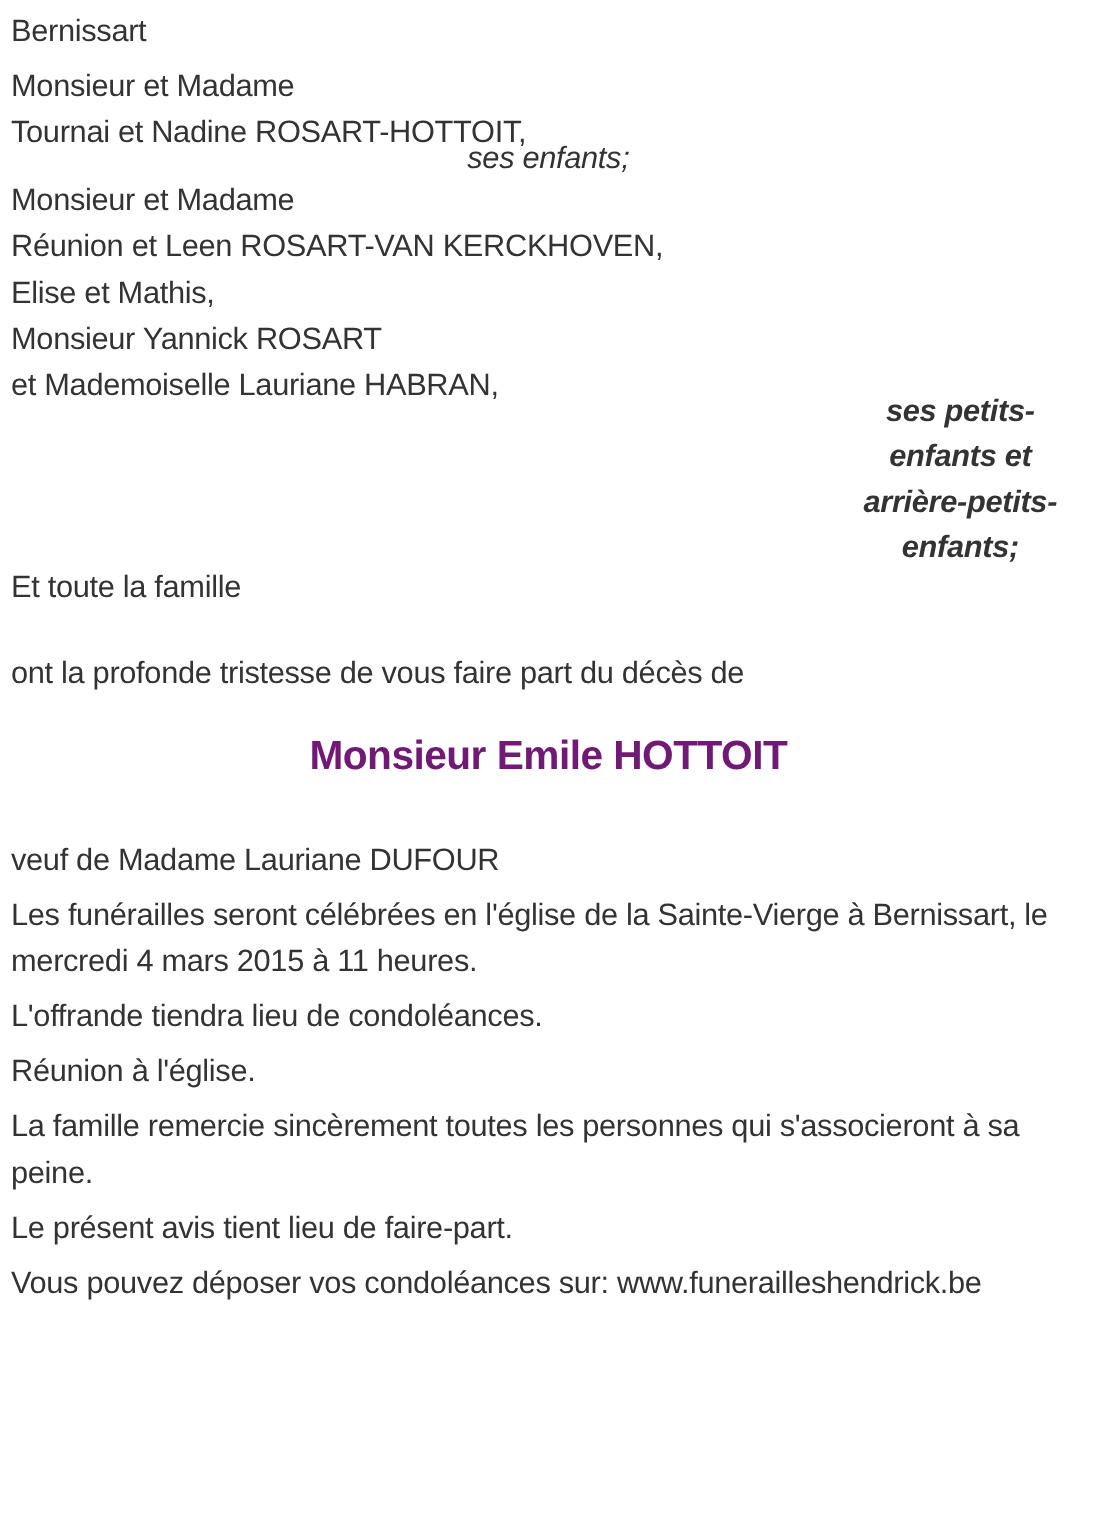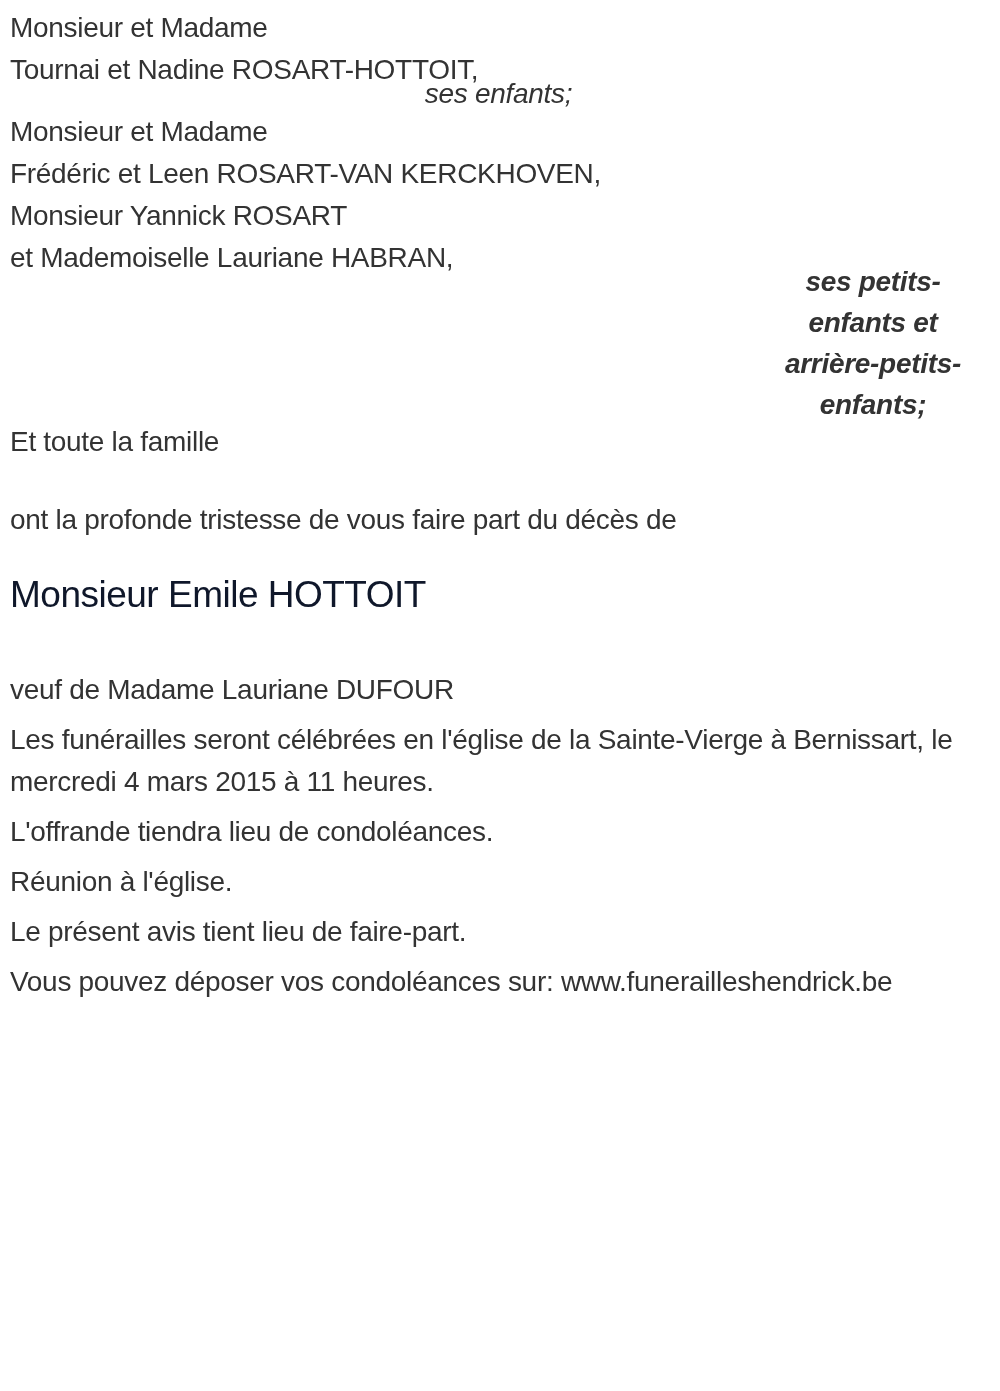--- a/index.html
+++ b/index.html
@@ -30,42 +30,45 @@
   .relation.multi {
     max-width: 228px;
     margin-left: auto;
     line-height: 41px;
     font-weight: bold;
   }
   .gap-before { margin-top: 36px; }
   h1.deceased {
     font-size: 37px;
     line-height: 48px;
-    font-weight: 400;
+    font-weight: 700;
     letter-spacing: -0.5px;
-    color: #0f172a;
+    color: #701a75;
     margin: 30px 0 50px 0;
+    text-align: center;
   }
   .condolences .website { white-space: nowrap; }
 </style>
 </head>
 <body>
 
 <div class="page">
 
+  <p>Bernissart</p>
 
   <div class="group">
     <p>Monsieur et Madame</p>
     <p>Tournai et Nadine ROSART-HOTTOIT,</p>
   </div>
   <p class="relation">ses enfants;</p>
 
   <div class="group">
     <p>Monsieur et Madame</p>
-    <p>Frédéric et Leen ROSART-VAN KERCKHOVEN,</p>
+    <p>Réunion et Leen ROSART-VAN KERCKHOVEN,</p>
+    <p>Elise et Mathis,</p>
     <p>Monsieur Yannick ROSART</p>
     <p>et Mademoiselle Lauriane HABRAN,</p>
   </div>
   <p class="relation multi">ses petits-enfants et arrière-petits-enfants;</p>
 
   <p>Et toute la famille</p>
 
   <p class="gap-before">ont la profonde tristesse de vous faire part du décès de</p>
 
   <h1 class="deceased">Monsieur Emile HOTTOIT</h1>
@@ -73,18 +76,19 @@
   <p>veuf de Madame Lauriane DUFOUR</p>
 
 
   <p>Les funérailles seront célébrées en l'église de la Sainte-Vierge à Bernissart, le mercredi 4 mars 2015 à 11 heures.</p>
 
   <p>L'offrande tiendra lieu de condoléances.</p>
 
   <p>Réunion à l'église.</p>
 
 
+  <p>La famille remercie sincèrement toutes les personnes qui s'associeront à sa peine.</p>
 
   <p>Le présent avis tient lieu de faire-part.</p>
 
   <p class="condolences"><span>Vous pouvez déposer vos condoléances sur:</span> <span class="website">www.funerailleshendrick.be</span></p>
 
 </div>
 
 </body></html>

